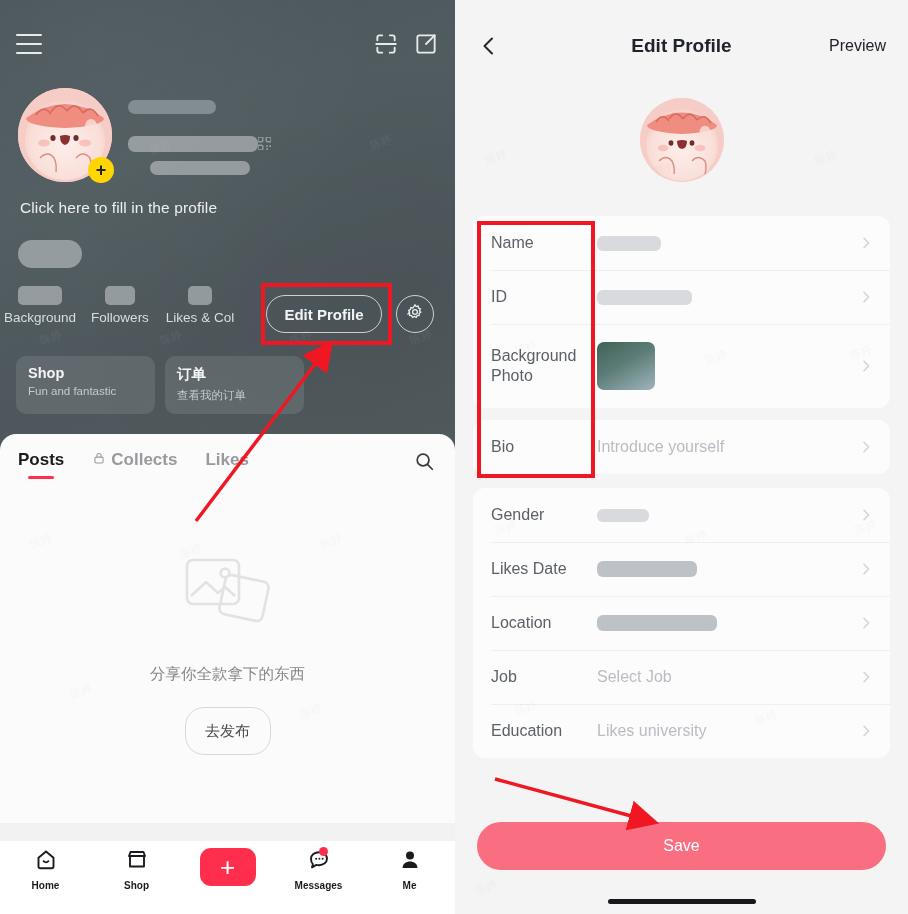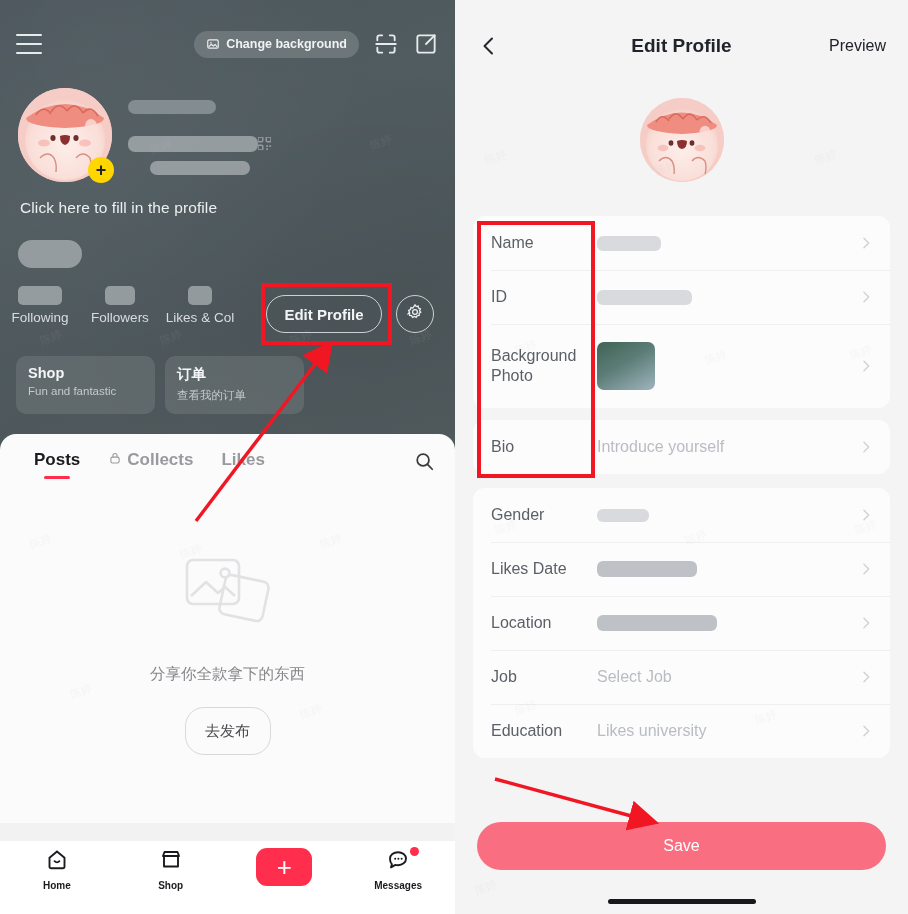--- a/index.html
+++ b/index.html
@@ -103,21 +103,21 @@
     padding: 9px 12px;
   }
   .shop-card .t { color: #f3f5f6; font-size: 14.5px; font-weight: 700; margin-bottom: 4px; }
   .shop-card .s { color: #c4cacd; font-size: 11.5px; display: flex; align-items: center; gap: 5px; }
   .shop-card .s .sredact { width: 18px; height: 9px; border-radius: 3px; background: rgba(190,196,199,.5); display:inline-block; }
 
   .content-sheet {
     position: absolute; left: 0; top: 434px; width: 455px; height: 406px;
     background: #fbfbfb; border-radius: 16px 16px 0 0;
   }
-  .tabs { display: flex; align-items: center; height: 52px; padding: 0 34px; position: relative; }
+  .tabs { display: flex; align-items: center; height: 52px; padding: 0 18px; position: relative; }
   .tab { font-size: 17px; color: #9a9a9e; margin-right: 28px; position: relative; display: flex; align-items: center; gap: 5px; font-weight: bold; }
   .tab.active { color: #1b1b1f; font-weight: 700; }
   .tab.active::after {
     content: ""; position: absolute; left: 50%; transform: translateX(-50%);
     bottom: -9px; width: 26px; height: 3px; border-radius: 2px; background: #ff2e4d;
   }
   .search-icon { position: absolute; right: 20px; top: 16px; }
 
   .empty-state { position: absolute; left: 0; top: 118px; width: 455px; text-align: center; }
   .empty-art { margin: 0 auto 26px; width: 100px; height: 86px; }
@@ -227,30 +227,20 @@
     </div>
 
     <div class="topbar">
       <div class="hamburger">
         <i></i>
           <i></i>
           <i></i>
       </div>
       <div class="topbar-spacer"></div>
 
-      <div class="chip">
-        <span>
-          <svg width="14" height="14" viewBox="0 0 24 24" fill="none" stroke="#eef1f2" stroke-width="2">
-            <rect x="3" y="5" width="18" height="14" rx="2.5"></rect>
-            <circle cx="8.5" cy="10" r="1.4" fill="#eef1f2" stroke="none"></circle>
-            <path d="M4.5 17l4.5-4.5 3.5 3 3-2.5 4 4"></path>
-          </svg>
-        </span>
-        <span>Change background</span>
-      </div>
 
       <div class="topicon">
         <svg width="26" height="26" viewBox="0 0 24 24" fill="none" stroke="#e8ebec" stroke-width="1.7" stroke-linecap="round">
           <path d="M4 8.5V6a2 2 0 0 1 2-2h2.5"></path>
           <path d="M20 8.5V6a2 2 0 0 0-2-2h-2.5"></path>
           <path d="M4 15.5V18a2 2 0 0 0 2 2h2.5"></path>
           <path d="M20 15.5V18a2 2 0 0 1-2 2h-2.5"></path>
           <path d="M3 12h18"></path>
         </svg>
       </div>
@@ -311,21 +301,21 @@
         <rect x="7.6" y="10.4" width="1.6" height="1.6"></rect>
       </svg>
     </div>
 
     <div class="fill-profile">Click here to fill in the profile</div>
     <span class="redact pill-redact"></span>
 
     <div class="stats">
       <div class="stat s1">
         <span class="redact num"></span>
-        <div class="lbl">Following</div>
+        <div class="lbl">Background</div>
       </div>
       <div class="stat s2">
         <span class="redact num"></span>
         <div class="lbl">Followers</div>
       </div>
       <div class="stat s3">
         <span class="redact num"></span>
         <div class="lbl">Likes &amp; Col</div>
       </div>
     </div>
@@ -424,20 +414,29 @@
         <span>
           <svg width="24" height="24" viewBox="0 0 24 24" fill="none" stroke="#1b1b1f" stroke-width="1.9" stroke-linejoin="round">
             <path d="M12 4.2c4.4 0 8 2.9 8 6.5s-3.6 6.5-8 6.5c-.9 0-1.8-.1-2.6-.35L5 19.3l.9-3.1C4.7 15 4 13 4 10.7 4 7.1 7.6 4.2 12 4.2z"></path>
             <circle cx="9.2" cy="10.7" r="1" fill="#1b1b1f" stroke="none"></circle>
             <circle cx="12.4" cy="10.7" r="1" fill="#1b1b1f" stroke="none"></circle>
             <circle cx="15.6" cy="10.7" r="1" fill="#1b1b1f" stroke="none"></circle>
           </svg>
         </span>
         <span class="nav-dot"></span>
         <span class="lbl">Messages</span>
+      </div>
+      <div class="nav-item">
+        <span>
+          <svg width="24" height="24" viewBox="0 0 24 24" fill="#1b1b1f">
+            <circle cx="12" cy="7.6" r="4"></circle>
+            <path d="M4.6 20c0-4 3.3-6.4 7.4-6.4S19.4 16 19.4 20z"></path>
+          </svg>
+        </span>
+        <span class="lbl">Me</span>
       </div>
     </div>
   </div>
 
   <div class="right-phone">
 
     <div class="r-header">
       <div class="back-chevron">
         <svg width="24" height="24" viewBox="0 0 24 24" fill="none" stroke="#24272e" stroke-width="2" stroke-linecap="round" stroke-linejoin="round">
           <path d="M15 4.5L7.5 12l7.5 7.5"></path>

